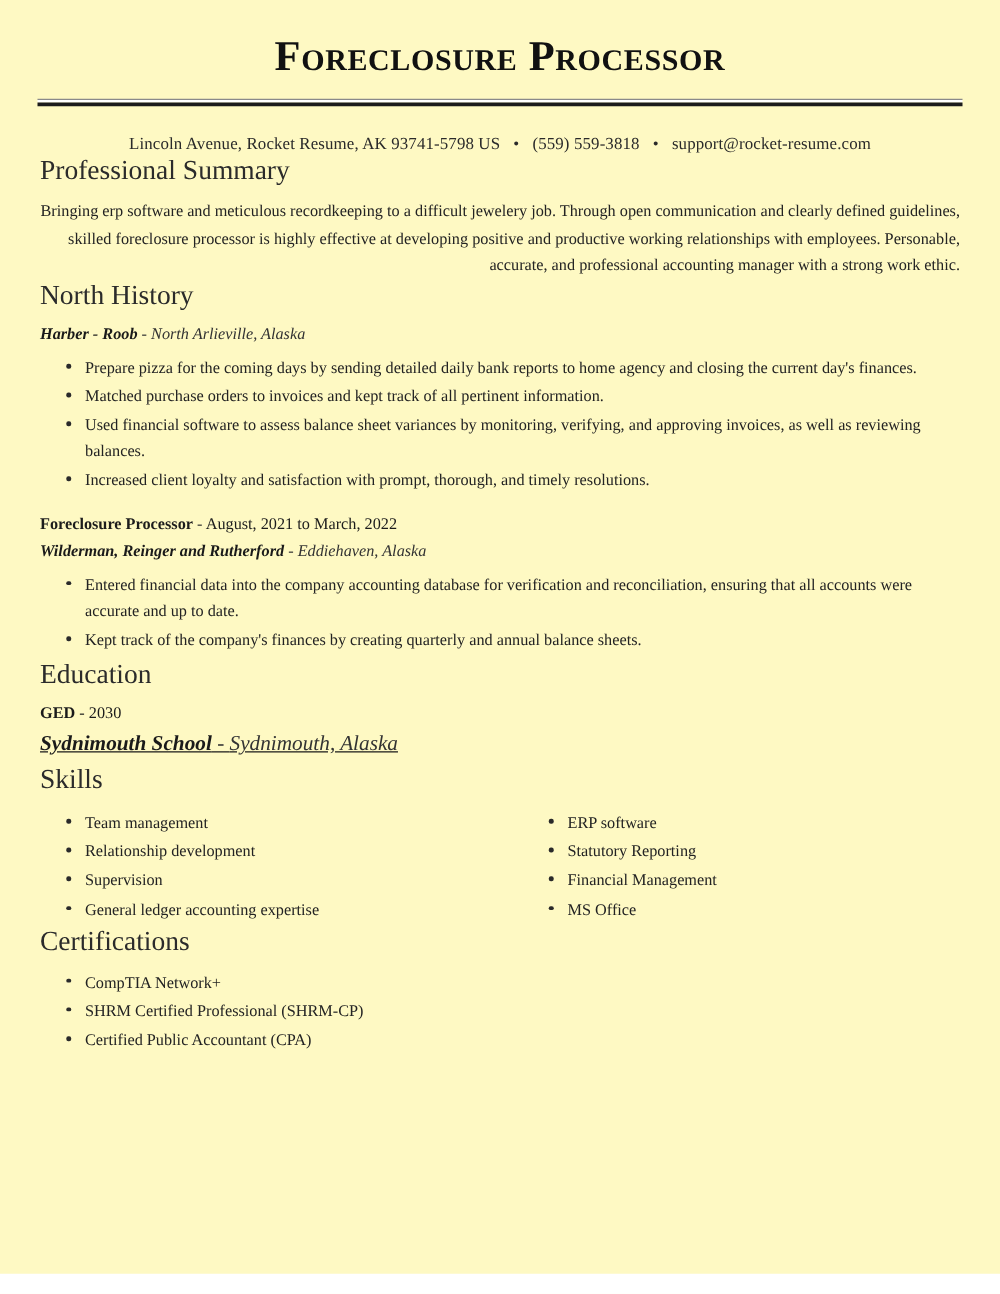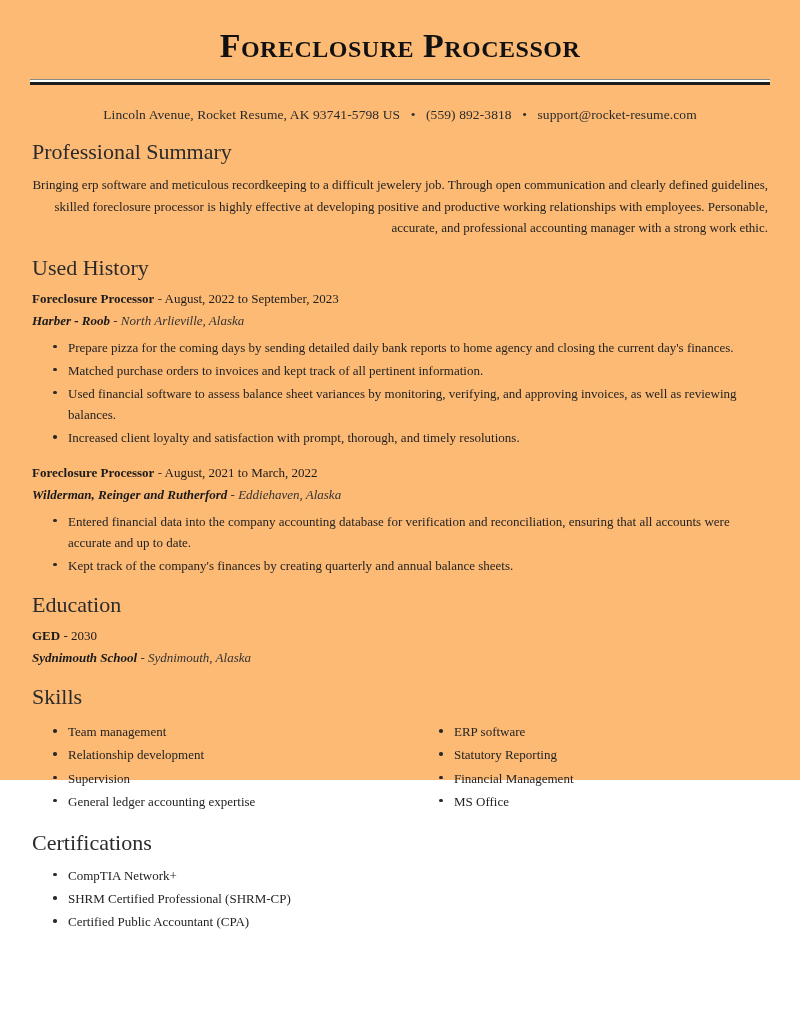--- a/index.html
+++ b/index.html
@@ -9,24 +9,24 @@
   }
   body {
     width: 800px;
     height: 1035px;
     font-family: "Liberation Serif", "DejaVu Serif", serif;
     color: #1a1a1a;
     overflow: hidden;
   }
   .page {
     width: 800px;
-    height: 780px;
+    height: 1019px;
     box-sizing: border-box;
     padding: 0 30px;
-    background: #fdba74;
+    background: #fef9c3;
     position: relative;
   }
 
   
   .resume-title {
     text-align: center;
     font-family: "Liberation Serif", "DejaVu Serif", serif;
     font-variant: small-caps;
     font-weight: 700;
     font-size: 34px;
@@ -61,21 +61,21 @@
     margin-top: 22px;
     letter-spacing: 0.1px;
   }
   .contact-sep {
     padding: 0 7px;
     color: #2a2a2a;
   }
 
   
   .section {
-    margin-top: 16px;
+    margin-top: 0;
   }
   .section-heading {
     font-family: "Liberation Serif", "DejaVu Serif", serif;
     font-weight: 400;
     font-size: 22px;
     color: #2b2b2b;
     margin: 0 0 9px 2px;
     line-height: 1.2;
   }
   .summary-text {
@@ -149,23 +149,24 @@
 
   
   .edu-line-degree {
     font-size: 13px;
     margin: 0 0 3px 2px;
     line-height: 1.45;
   }
   .degree-name { font-weight: 700; }
   .degree-year { font-weight: 400; }
   .edu-line-school {
-    font-size: 13px;
+    font-size: 17px;
     margin: 0 0 2px 2px;
     line-height: 1.45;
+    text-decoration: underline;
   }
   .school-name {
     font-weight: 700;
     font-style: italic;
   }
   .school-loc {
     font-style: italic;
     color: #333;
   }
 
@@ -197,37 +198,34 @@
 
   <div class="rule-group">
     <div class="rule-thin"></div>
     <div class="rule-gap"></div>
     <div class="rule-thick"></div>
   </div>
 
   <div class="contact-line">
     <span>Lincoln Avenue, Rocket Resume, AK 93741-5798 US</span>
     <span class="contact-sep">•</span>
-    <span>(559) 892-3818</span>
+    <span>(559) 559-3818</span>
     <span class="contact-sep">•</span>
     <span>support@rocket-resume.com</span>
   </div>
 
   <div class="section">
     <h2 class="section-heading">Professional Summary</h2>
     <p class="summary-text">Bringing erp software and meticulous recordkeeping to a difficult jewelery job. Through open communication and clearly defined guidelines, skilled foreclosure processor is highly effective at developing positive and productive working relationships with employees. Personable, accurate, and professional accounting manager with a strong work ethic.</p>
   </div>
 
   <div class="section">
-    <h2 class="section-heading">Used History</h2>
+    <h2 class="section-heading">North History</h2>
 
     <div class="job">
-      <p class="job-line-title">
-        <span class="job-role">Foreclosure Processor</span><span class="job-dash"> - </span><span class="job-dates">August, 2022 to September, 2023</span>
-      </p>
       <p class="job-line-company">
         <span class="company-name">Harber - Roob</span><span class="company-loc"> - </span><span class="company-loc">North Arlieville, Alaska</span>
       </p>
       <ul class="bullets">
         <li>Prepare pizza for the coming days by sending detailed daily bank reports to home agency and closing the current day's finances.</li>
         <li>Matched purchase orders to invoices and kept track of all pertinent information.</li>
         <li>Used financial software to assess balance sheet variances by monitoring, verifying, and approving invoices, as well as reviewing balances.</li>
         <li>Increased client loyalty and satisfaction with prompt, thorough, and timely resolutions.</li>
       </ul>
     </div>

